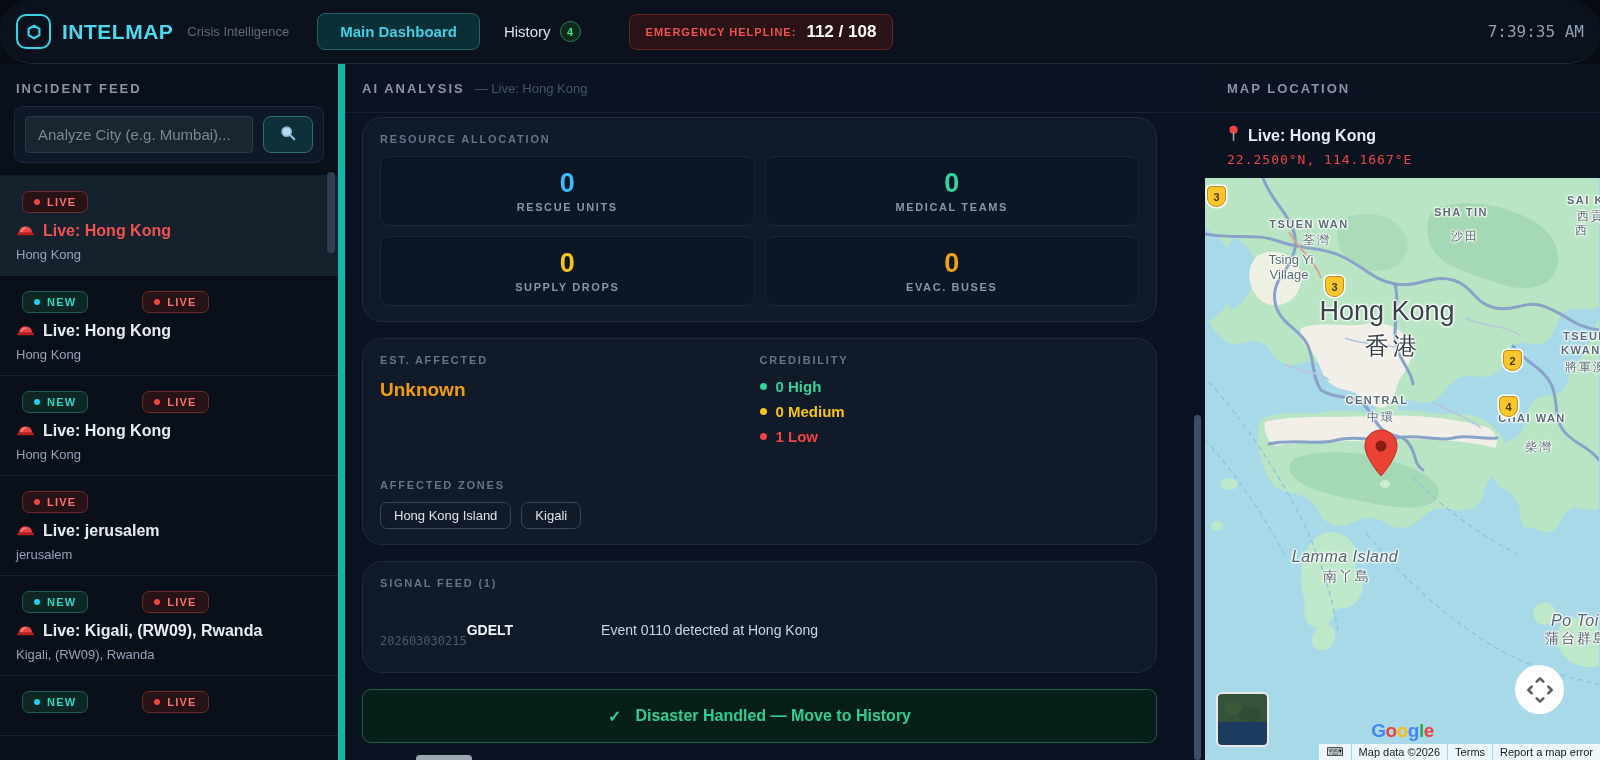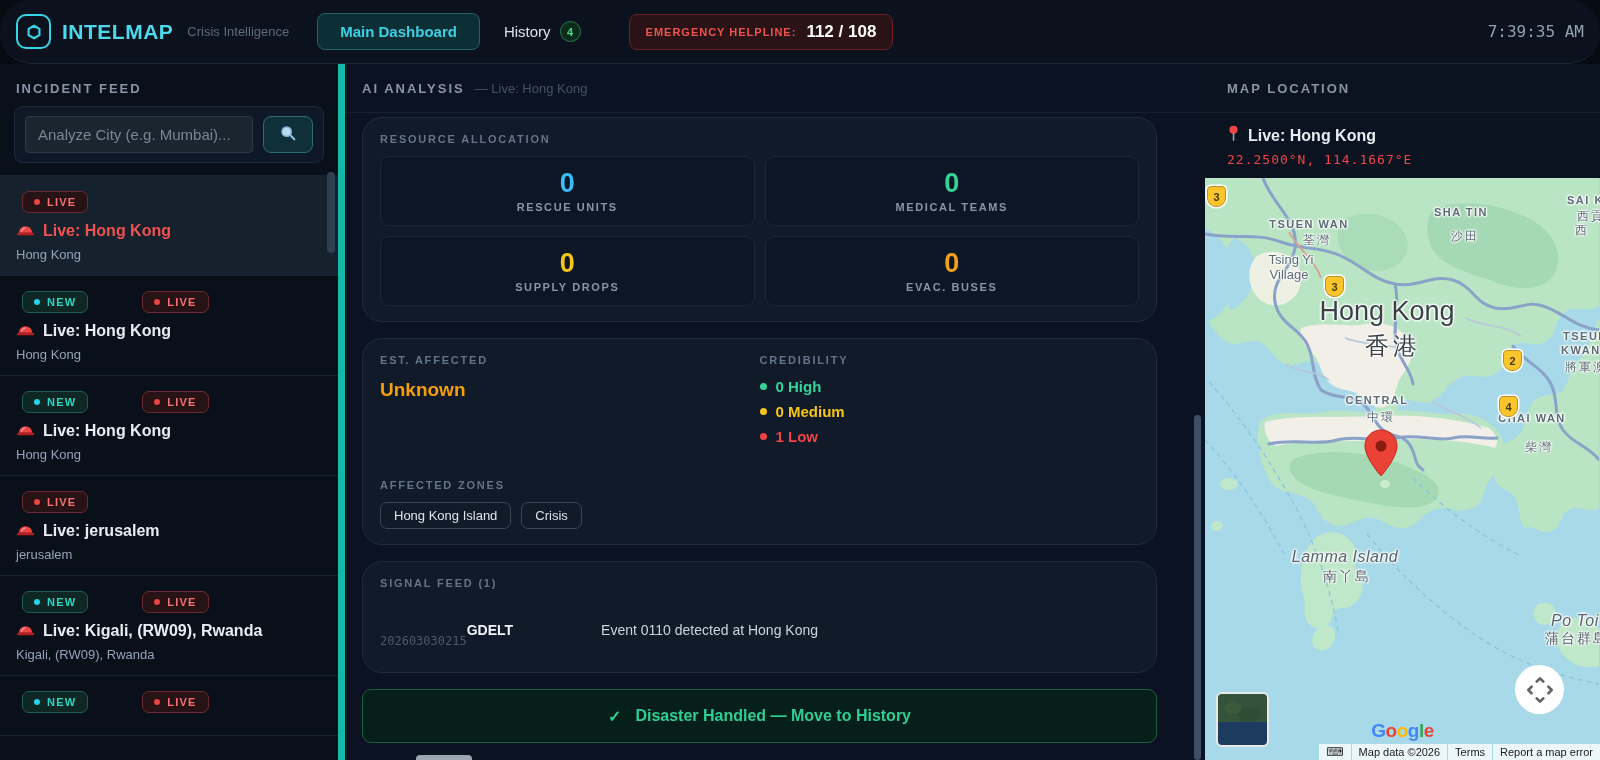--- a/index.html
+++ b/index.html
@@ -332,21 +332,21 @@
             <div class="cred-item" style="color: rgb(239, 68, 68);">
                 <span class="dot"></span>
                 <span>1 Low</span>
               </div>
           </div>
         </div>
         <div class="zones-block">
           <div class="sec-label">AFFECTED ZONES</div>
           <div class="chips">
             <span class="chip">Hong Kong Island</span>
-            <span class="chip">Crisis</span>
+            <span class="chip">Kigali</span>
           </div>
         </div>
       </section>
 
       <section class="card card3">
         <div class="sec-label">SIGNAL FEED (1)</div>
         <div class="signal-row">
           <span class="sig-time mono">202603030215</span>
             <span class="sig-src">GDELT</span>
           <span class="sig-msg">Event 0110 detected at Hong Kong</span>

